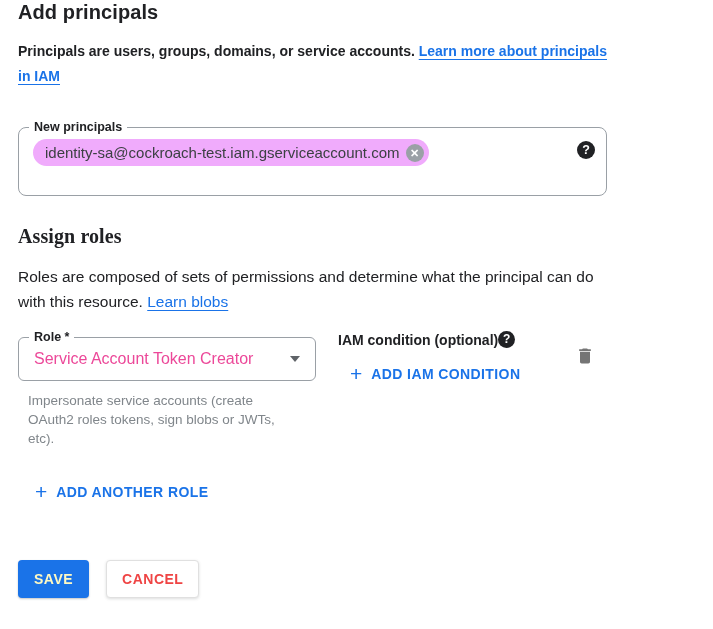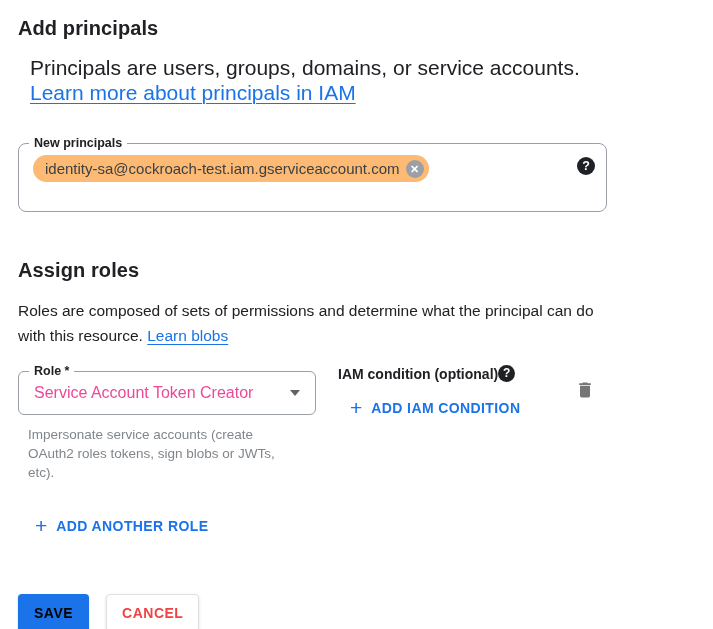--- a/index.html
+++ b/index.html
@@ -1,61 +1,61 @@
 <!DOCTYPE html>
 <html><head>
 <meta charset="utf-8">
 <style>
   * { box-sizing: border-box; }
   html, body { margin: 0; padding: 0; background: #ffffff; }
   .page {
     position: relative;
     width: 663px; height: 629px;
-    padding: 16px 56px 0 18px;
+    padding: 0 56px 0 18px;
     font-family: "Liberation Sans", sans-serif;
     color: #202124;
     background: #fff;
     overflow: hidden;
   }
   h1, h2 { font-size: 20px; line-height: 24px; margin: 0; font-weight: 700; letter-spacing: 0.1px; color: #202124; }
-  .intro { margin: 15px 12px 0; font-size: 21px; line-height: 25px; max-width: 640px; }
+  .intro { margin: 15px 0 0; font-size: 14px; line-height: 25px; max-width: 640px; font-weight: bold; }
   .roles-intro { margin: 16px 0 0; font-size: 15.5px; line-height: 25px; max-width: 620px; }
   .link { color: #1a73e8; text-decoration: underline; text-decoration-thickness: 1px; text-underline-offset: 3px; cursor: pointer; }
 
   .outlined-field { position: relative; border: 1px solid #9aa0a6; background: #fff; }
   .field-label {
     position: absolute; top: -9px; left: 10px;
     background: #fff; padding: 0 5px;
     font-size: 12.5px; font-weight: 700; line-height: 17px; color: #202124;
     white-space: nowrap;
   }
   .principals-field { margin-top: 38px; height: 69px; border-radius: 8px; padding: 11px 44px 0 14px; }
 
   .chip {
     display: inline-flex; align-items: center;
     height: 27px; max-width: 100%;
-    background: #fdba74; border-radius: 14px;
+    background: #f0abfc; border-radius: 14px;
     padding: 0 5px 0 12px;
     font-size: 15px; color: #3c4043; white-space: nowrap;
   }
   .chip-remove {
     flex: none; width: 18px; height: 18px; margin-left: 6px;
     border-radius: 50%; background: #9aa0a6;
     color: #fff; font-size: 11px; font-weight: 700;
     line-height: 18px; text-align: center; cursor: pointer;
   }
   .help-badge {
     display: inline-block; width: 18px; height: 18px;
     border-radius: 50%; background: #202124;
     color: #fff; font-size: 12.5px; font-weight: 700;
     line-height: 18px; text-align: center; cursor: pointer;
   }
   .principals-help { position: absolute; top: 13px; right: 11px; }
 
-  .assign-heading { margin-top: 46px; }
+  .assign-heading { margin-top: 28px; font-family: Liberation Serif, serif; }
 
   .role-row { display: flex; align-items: flex-start; margin-top: 17px; justify-content: center; }
   .role-col { flex: none; width: 300px; }
   .role-field {
     margin-top: 6px; width: 298px; height: 44px; border-radius: 6px;
     display: flex; align-items: center; padding: 0 15px;
     cursor: pointer;
   }
   .role-value { flex: 1; font-size: 16px; color: #ec4899; }
   .dropdown-arrow {
@@ -80,21 +80,21 @@
   .add-role { margin: 34px 0 0 17px; }
 
   .trash-col { margin-left: auto; margin-right: 12px; margin-top: 15px; }
   .icon-btn { background: none; border: none; padding: 0; cursor: pointer; line-height: 0; }
 
   .actions { display: flex; gap: 17px; margin-top: 57px; }
   .btn {
     height: 38px; border-radius: 4px; cursor: pointer;
     font-family: inherit; font-size: 14px; font-weight: 700; letter-spacing: 0.5px;
   }
-  .btn-save { background: #1a73e8; color: #000000; border: none; padding: 0 16px; box-shadow: 0 1px 2px rgba(60,64,67,0.3); }
+  .btn-save { background: #1a73e8; color: #fef9c3; border: none; padding: 0 16px; box-shadow: 0 1px 2px rgba(60,64,67,0.3); }
   .btn-cancel { background: #fff; color: #ef4444; border: 1px solid #e0e0e0; padding: 0 15px; box-shadow: 0 1px 3px rgba(60,64,67,0.18); }
 </style>
 </head>
 <body>
 
 <div class="page">
 
   <h1>Add principals</h1>
 
   <p class="intro">

